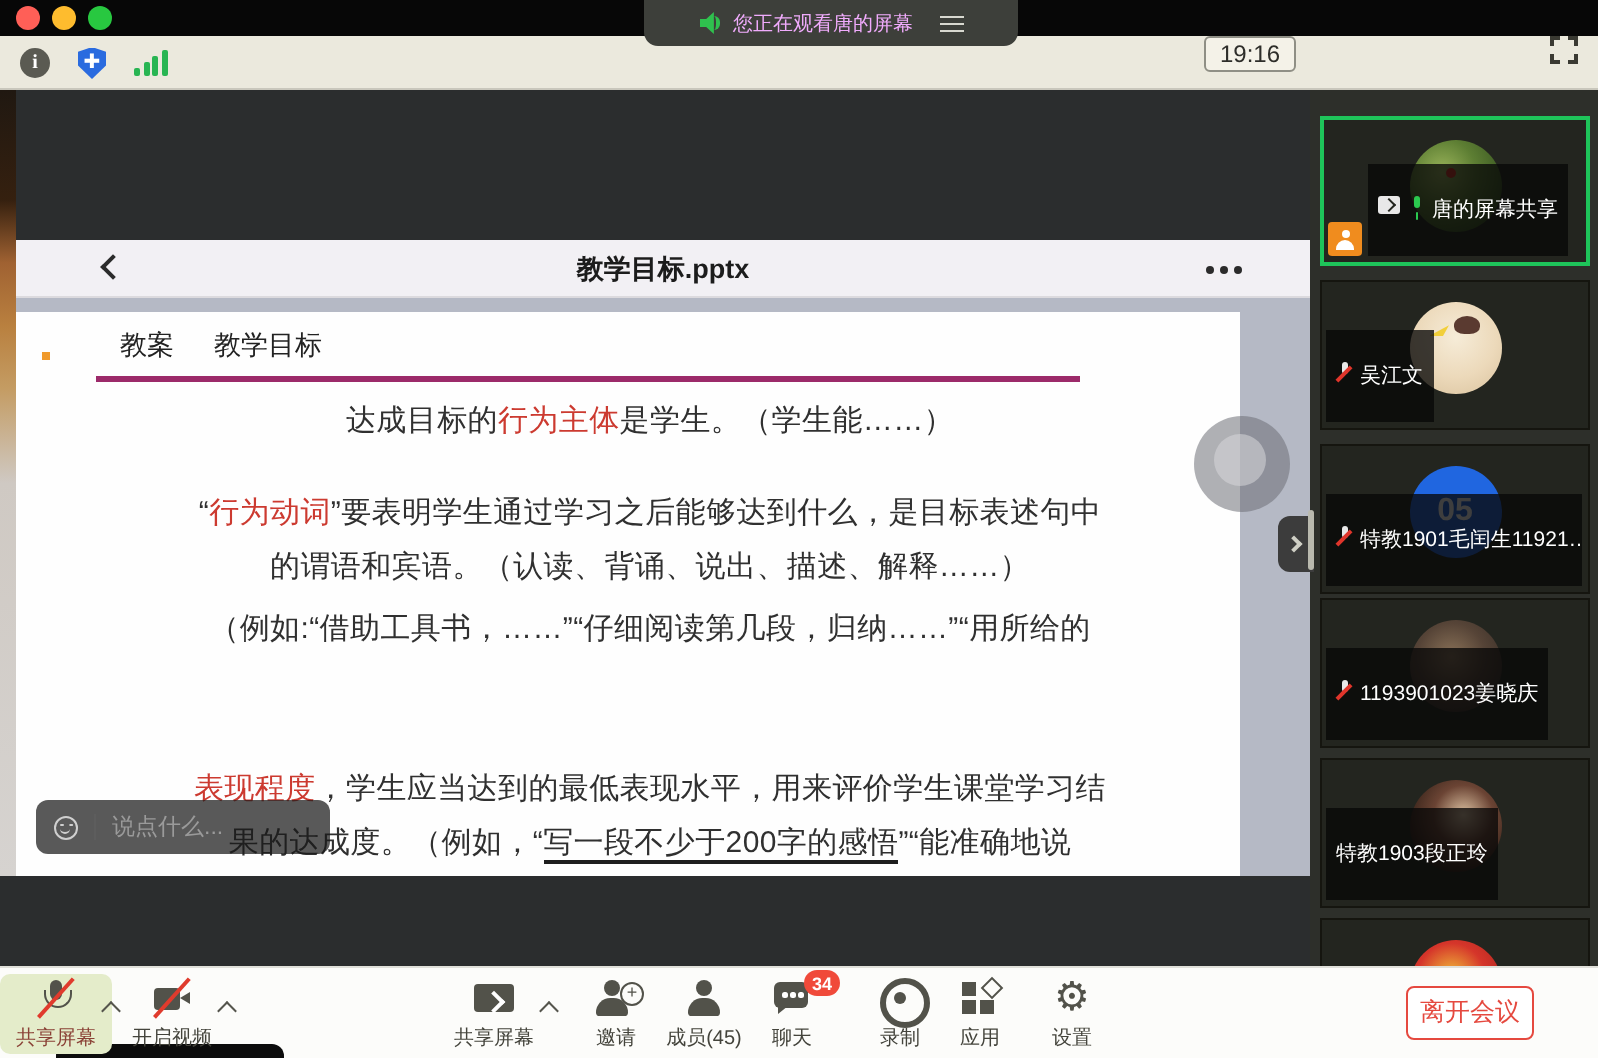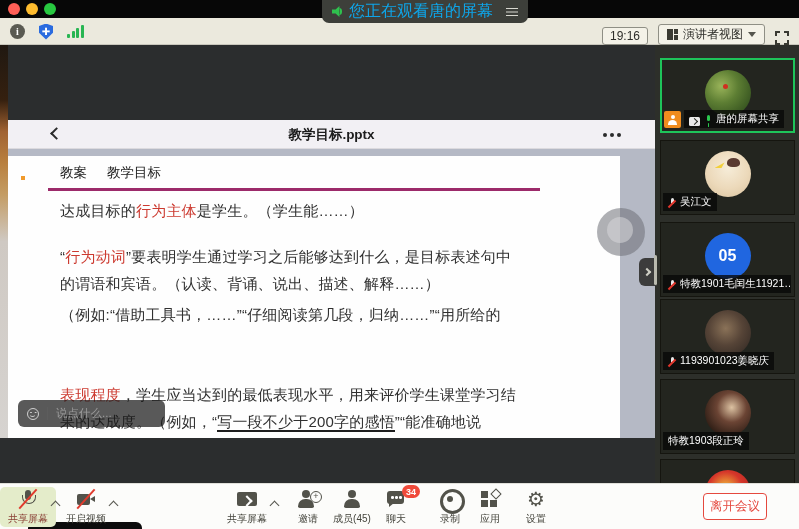--- a/index.html
+++ b/index.html
@@ -6,37 +6,37 @@
   html,body { width:799px; height:529px; overflow:hidden; }
   body { font-family:"Liberation Sans","DejaVu Sans",sans-serif; background:#2b2d2e; position:relative; }
   .screen { position:absolute; inset:0; width:799px; height:529px; }
 
   
   .titlebar { position:absolute; left:0; top:0; width:799px; height:18px; background:#070707; }
   .tl { position:absolute; top:3px; width:12px; height:12px; border-radius:50%; }
   .tl.red{ left:8px; background:#ff5f57; } .tl.yel{ left:26px; background:#febc2e; } .tl.grn{ left:44px; background:#28c840; }
   .notif-pill { position:absolute; left:322px; top:0; height:23px; min-width:187px; background:#3d3f3a;
     border-radius:0 0 7px 7px; display:flex; align-items:center; justify-content:center; gap:7px; padding:0 10px; z-index:30; }
-  .notif-text { color:#0ea5e9; font-size:16px; white-space:nowrap; }
+  .notif-text { color:#f0abfc; font-size:10px; white-space:nowrap; }
   .spk { width:12px; height:11px; background:#2fc14e; clip-path:polygon(0 32%,30% 32%,62% 0,62% 100%,30% 68%,0 68%); }
   .spk-wave { width:3px; height:7px; border-right:2px solid #2fc14e; border-radius:0 6px 6px 0; margin-left:-5px; }
   .list-ic { width:12px; height:10px; position:relative; margin-left:6px; }
   .list-ic::before { content:""; position:absolute; left:0; top:1px; width:12px; height:1.6px; background:#d8d8d0;
     box-shadow:0 3.5px 0 #d8d8d0, 0 7px 0 #d8d8d0; }
 
   
   .menubar { position:absolute; left:0; top:18px; width:799px; height:27px; background:#ebe9dd; border-bottom:1px solid #c9c7bc; }
   .mb-left { position:absolute; left:10px; top:0; height:27px; display:flex; align-items:center; gap:14px; }
   .info-ic { width:15px; height:15px; border-radius:50%; background:#5a5a52; color:#fff; font-size:10px; font-weight:bold;
     font-family:"Liberation Serif",serif; display:flex; align-items:center; justify-content:center; }
   .shield-ic { width:14px; height:16px; background:#2a6bdf; clip-path:polygon(50% 0,100% 15%,100% 58%,50% 100%,0 58%,0 15%);
     color:#fff; font-size:10px; display:flex; align-items:center; justify-content:center; }
   .sig-ic { display:flex; align-items:flex-end; gap:1.5px; height:13px; }
   .sig-ic i { display:block; width:3px; background:#28b552; border-radius:1px; }
-  .mb-right { position:absolute; right:10px; top:0; height:27px; display:flex; align-items:flex-end; gap:10px; }
+  .mb-right { position:absolute; right:10px; top:0; height:27px; display:flex; align-items:flex-start; gap:10px; }
   .time-box { border:1px solid #8f8f85; border-radius:3px; padding:1px 7px; font-size:12px; color:#2e2e2a; background:#f4f2e8; }
   .view-box { border:1px solid #8f8f85; border-radius:3px; padding:1px 8px; font-size:12px; color:#2e2e2a;
     background:#f4f2e8; display:flex; align-items:center; gap:5px;margin-top:37px; }
   .layout-ic { width:11px; height:11px; position:relative; }
   .layout-ic::before { content:""; position:absolute; left:0; top:0; width:6px; height:11px; background:#3a3a32; }
   .layout-ic::after { content:""; position:absolute; right:0; top:0; width:4px; height:5px; background:#3a3a32; box-shadow:0 6px 0 #3a3a32; }
   .dd-caret { width:0; height:0; border-left:4px solid transparent; border-right:4px solid transparent; border-top:5px solid #55554d; }
   .fs-ic { position:relative; width:14px; height:14px; }
   .fs-ic i { position:absolute; width:5px; height:5px; border:0 solid #3a3a32; }
   .fs-ic i.c1{ left:0; top:0; border-left-width:2px; border-top-width:2px; }
@@ -53,21 +53,21 @@
   .doc-header { position:absolute; left:8px; top:75px; width:647px; height:29px; background:#f2f0f4; border-bottom:1px solid #dcdade; }
   .back-ch { position:absolute; left:44px; top:9px; width:9px; height:9px; border-left:2px solid #2b2b2b; border-bottom:2px solid #2b2b2b; transform:rotate(45deg); }
   .doc-title { position:absolute; left:0; right:0; top:6px; text-align:center; font-size:13.5px; color:#1c1c1c; font-weight:bold; }
   .more-ic { position:absolute; right:48px; top:13px; width:4px; height:4px; border-radius:50%; background:#2b2b2b;
     box-shadow:7px 0 0 #2b2b2b, 14px 0 0 #2b2b2b; }
   .viewer-bg { position:absolute; left:8px; top:104px; width:647px; height:289px; background:#b5b9c5; }
   .page { position:absolute; left:8px; top:111px; width:612px; height:282px; background:#fefefe; overflow:hidden; }
   .orange-dot { position:absolute; left:13px; top:20px; width:4px; height:4px; background:#f09a2c; }
   .tabs-row { position:absolute; left:52px; top:8px; display:flex; gap:20px; font-size:13.5px; color:#222; }
   .magenta-line { position:absolute; left:40px; top:32px; width:492px; height:2.5px; background:#9c2a6a; }
-  .para { position:absolute; left:52px; right:30px; font-size:15px; color:#303030; line-height:27px; letter-spacing:0.2px; }
+  .para { position:absolute; left:52px; right:30px; font-size:15px; color:#303030; line-height:27px; letter-spacing:0.2px;text-align:center; }
   .seg-red { color:#cc3a30; }
   .seg-u { border-bottom:2px solid #1e1e1e; }
   .float-circle { position:absolute; left:597px; top:163px; width:48px; height:48px; border-radius:50%;
     background:rgba(110,112,118,0.55); z-index:5; }
   .float-circle::before { content:""; position:absolute; left:10px; top:9px; width:26px; height:26px; border-radius:50%; background:rgba(215,215,218,0.55); }
   .expand-btn { position:absolute; left:639px; top:213px; width:18px; height:28px; background:#3c3c3c; border-radius:6px 0 0 6px;
     z-index:6; display:flex; align-items:center; justify-content:center; }
   .expand-btn i { width:6px; height:6px; border-right:2px solid #cfcfc5; border-top:2px solid #cfcfc5; transform:rotate(45deg); margin-left:-2px; }
   .scroll-handle { position:absolute; left:654px; top:210px; width:3px; height:30px; background:#b9b9ae; border-radius:2px; z-index:7; }
 
@@ -89,21 +89,21 @@
   .av-plant { background:radial-gradient(circle at 35% 35%, #9ab45a 0%, #5d7e33 40%, #324f1e 85%); }
   .av-plant::after { content:""; position:absolute; left:18px; top:14px; width:5px; height:5px; border-radius:50%; background:#d03020; }
   .av-cartoon { background:radial-gradient(circle at 50% 38%, #f6ecd8 0%, #ecd9ba 55%, #d9c29d 100%); }
   .av-cartoon::before { content:""; position:absolute; left:10px; top:8px; width:10px; height:9px; background:#f2cf3a; clip-path:polygon(0 100%,100% 40%,70% 100%); }
   .av-cartoon::after { content:""; position:absolute; right:11px; top:7px; width:13px; height:9px; border-radius:50% 50% 40% 40%; background:#5a3a30; }
   .av-num { background:#2066e0; display:flex; align-items:center; justify-content:center; color:#fff; font-size:16px; font-weight:bold; }
   .av-photo { background:radial-gradient(circle at 45% 40%, #8a7258 0%, #564437 45%, #2b2420 100%); }
   .av-paint { background:radial-gradient(circle at 58% 38%, #dcc2a2 0%, #6b4434 38%, #2a1b13 80%); }
   .av-red { background:radial-gradient(circle at 45% 40%, #f2c23a 0%, #d5352a 45%, #9c1f18 100%); }
   .tile-label { position:absolute; left:2px; bottom:3px; max-width:128px; background:rgba(8,8,8,0.78); color:#fff;
-    font-size:10.5px; padding:2px 5px; display:flex; align-items:flex-end; gap:4px; white-space:nowrap; overflow:hidden; }
+    font-size:10.5px; padding:16px 5px; display:flex; align-items:flex-start; gap:4px; white-space:nowrap; overflow:hidden; }
   .mini-mic { position:relative; width:8px; height:11px; flex:none; }
   .mini-mic::before { content:""; position:absolute; left:2.5px; top:0; width:3px; height:6px; background:#e8e8e8; border-radius:2px; }
   .mini-mic::after { content:""; position:absolute; left:-1px; top:5px; width:10px; height:2px; background:#e0352b; transform:rotate(-45deg); }
   .mini-mic.on::after { display:none; }
   .mini-mic.on::before { background:#2bc84f; box-shadow:0 7px 0 -1px #2bc84f; }
   .mini-screen { position:relative; width:11px; height:9px; background:#e8e8e8; border-radius:1.5px; flex:none; }
   .mini-screen::after { content:""; position:absolute; left:3px; top:2px; width:4px; height:4px; border-top:1.5px solid #23251f; border-right:1.5px solid #23251f; transform:rotate(45deg); }
   .host-badge { position:absolute; left:2px; bottom:3px; width:17px; height:17px; background:#f08c1e; border-radius:2px;
     display:flex; align-items:center; justify-content:center; }
   .host-badge i { position:relative; width:10px; height:10px; }

